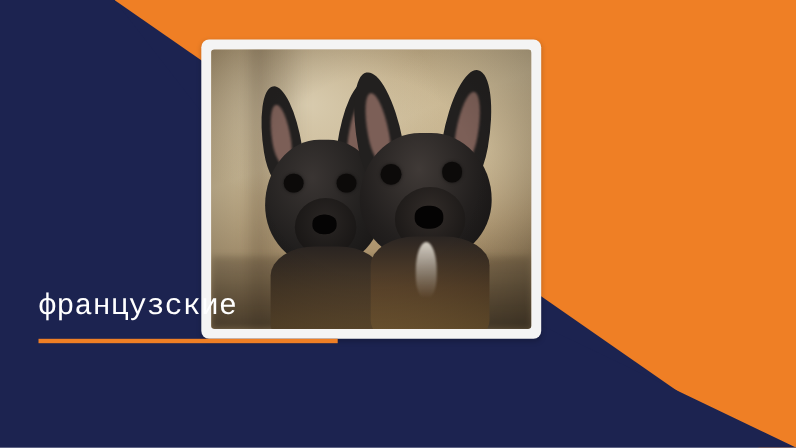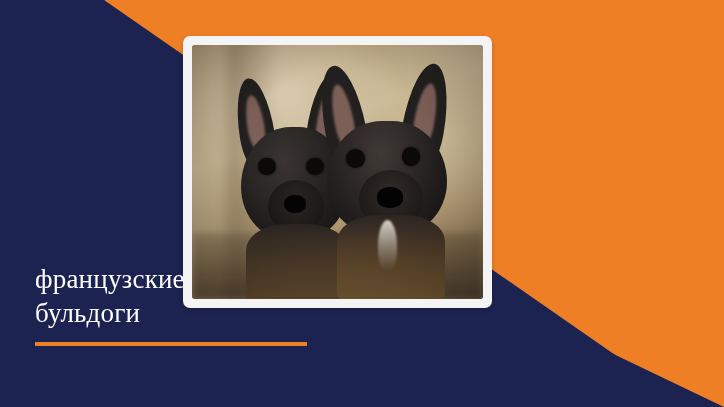--- a/index.html
+++ b/index.html
@@ -6,21 +6,21 @@
     margin: 0;
     padding: 0;
     background: #ffffff;
   }
   #slide {
     position: relative;
     width: 724px;
     height: 407px;
     overflow: hidden;
     background: #1c2350;
-    font-family: Liberation Serif, serif;
+    font-family: Liberation Mono, monospace;
   }
   
   .orange-wedge {
     position: absolute;
     left: 0;
     top: 0;
     width: 724px;
     height: 407px;
     background: #ef7f25;
     clip-path: polygon(104px 0px, 724px 0px, 724px 407px, 690px 407px, 104px 0px);
@@ -268,17 +268,16 @@
         <div class="chest"></div>
         <div class="blaze"></div>
       </div>
 
       <div class="photo-vignette"></div>
     </div>
   </div>
 
   <div class="title-block">
     <div class="title-line">французские</div>
-    <div class="title-line">бульдоги</div>
     <div class="title-rule"></div>
   </div>
 
 </div>
 
 </body></html>

